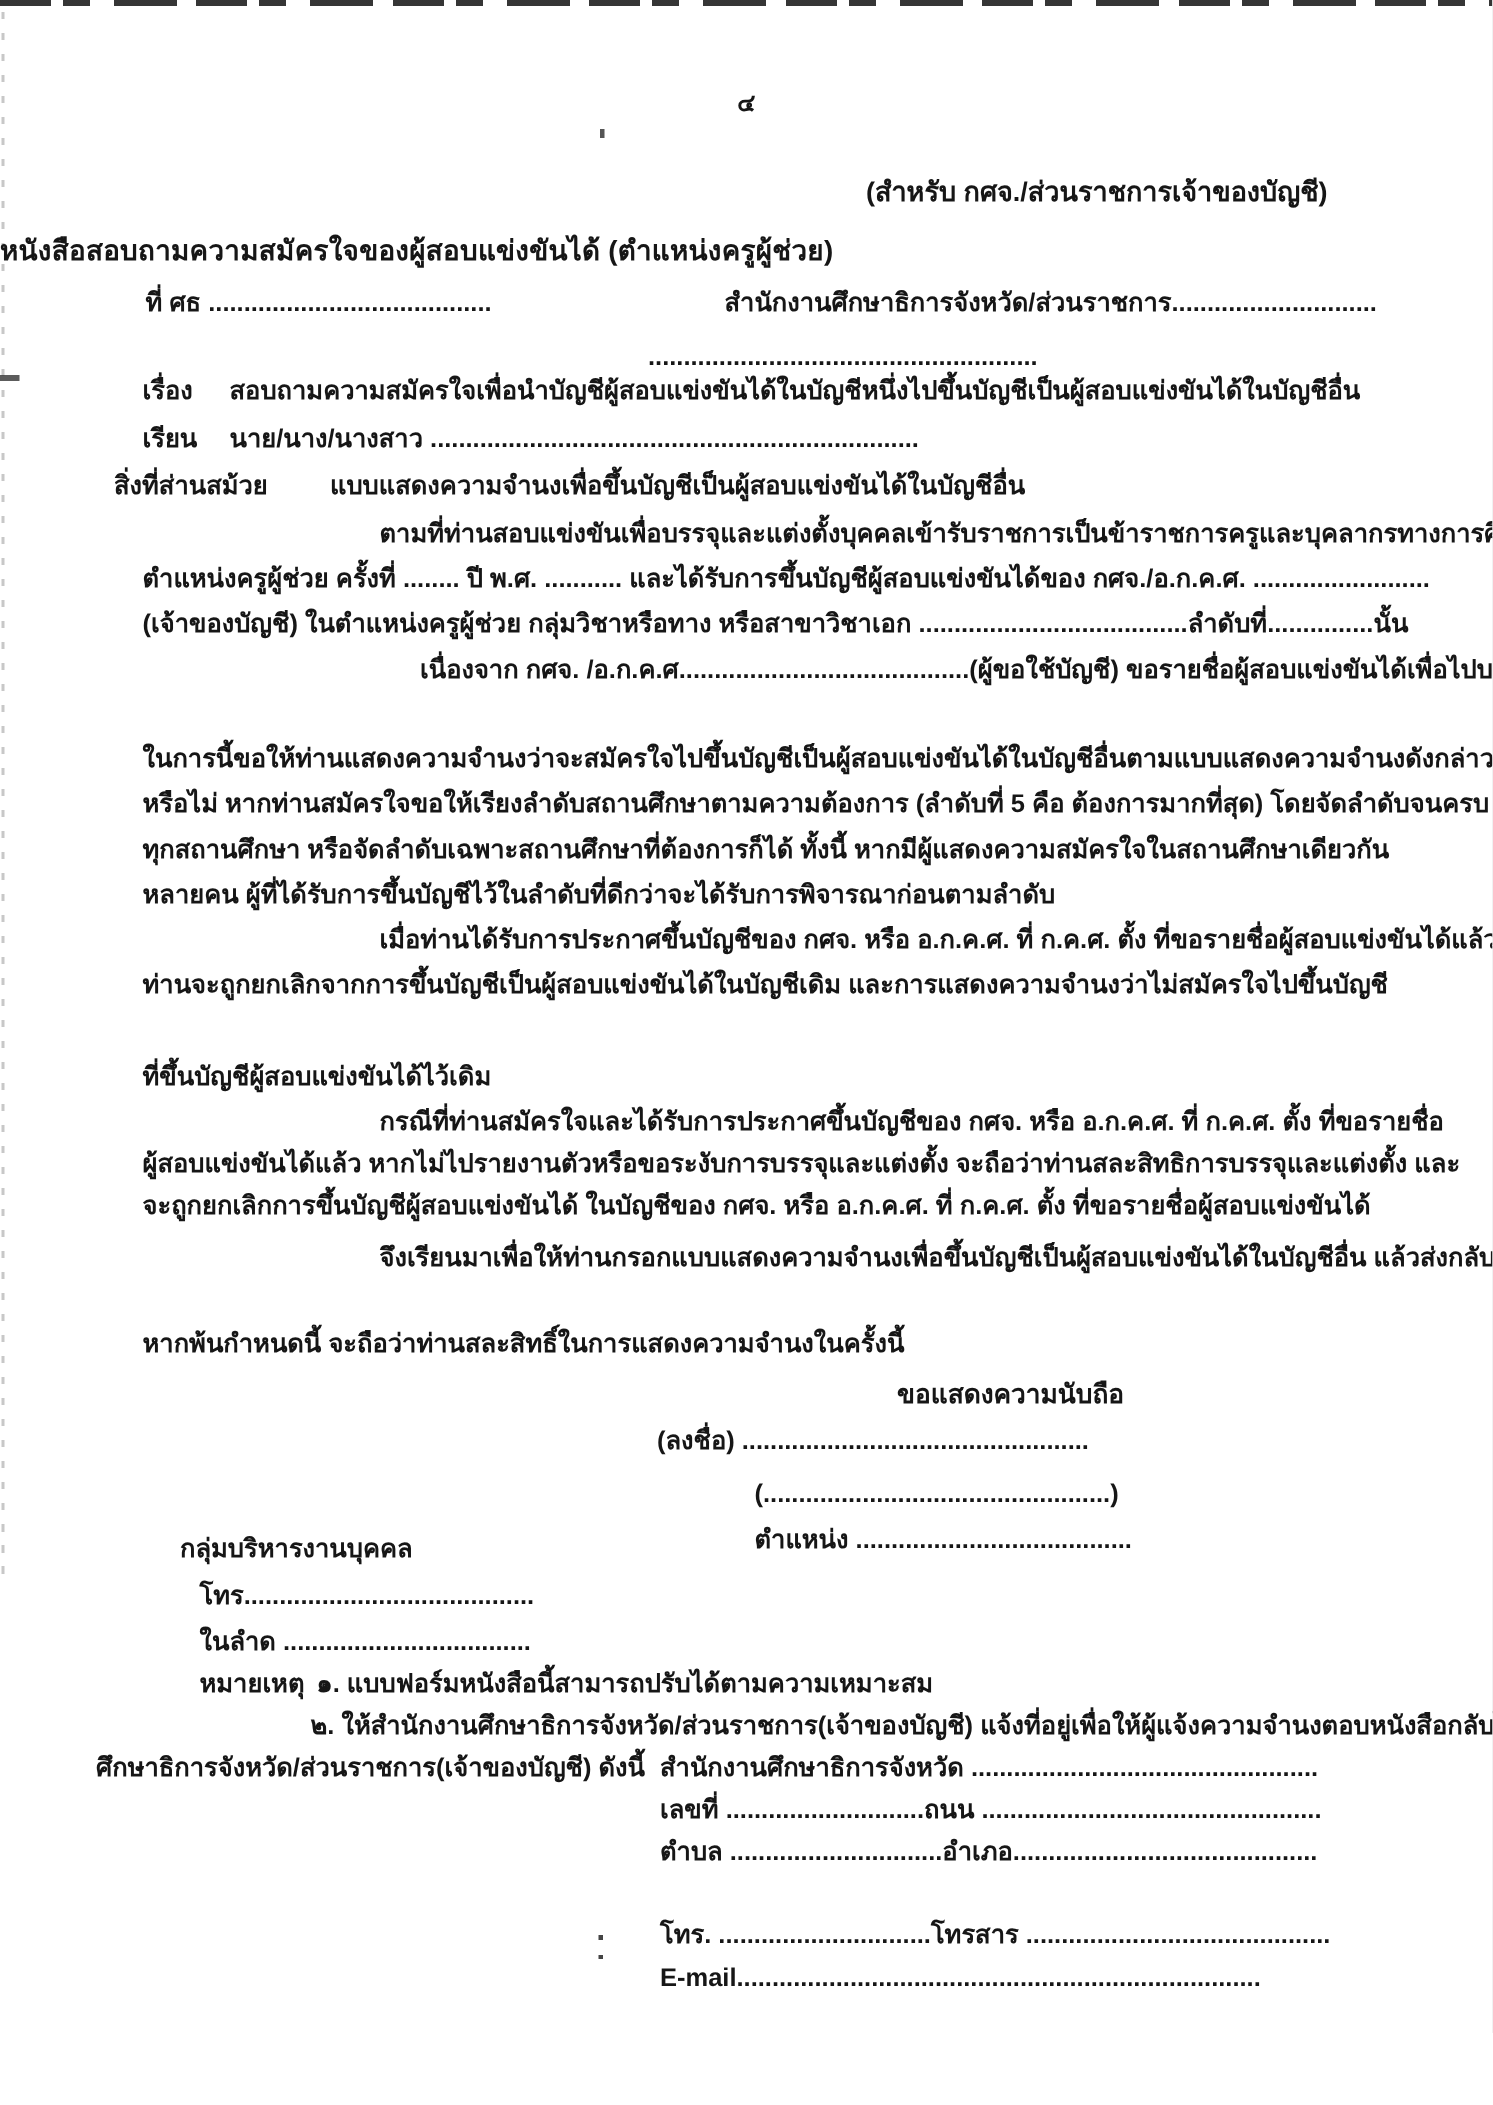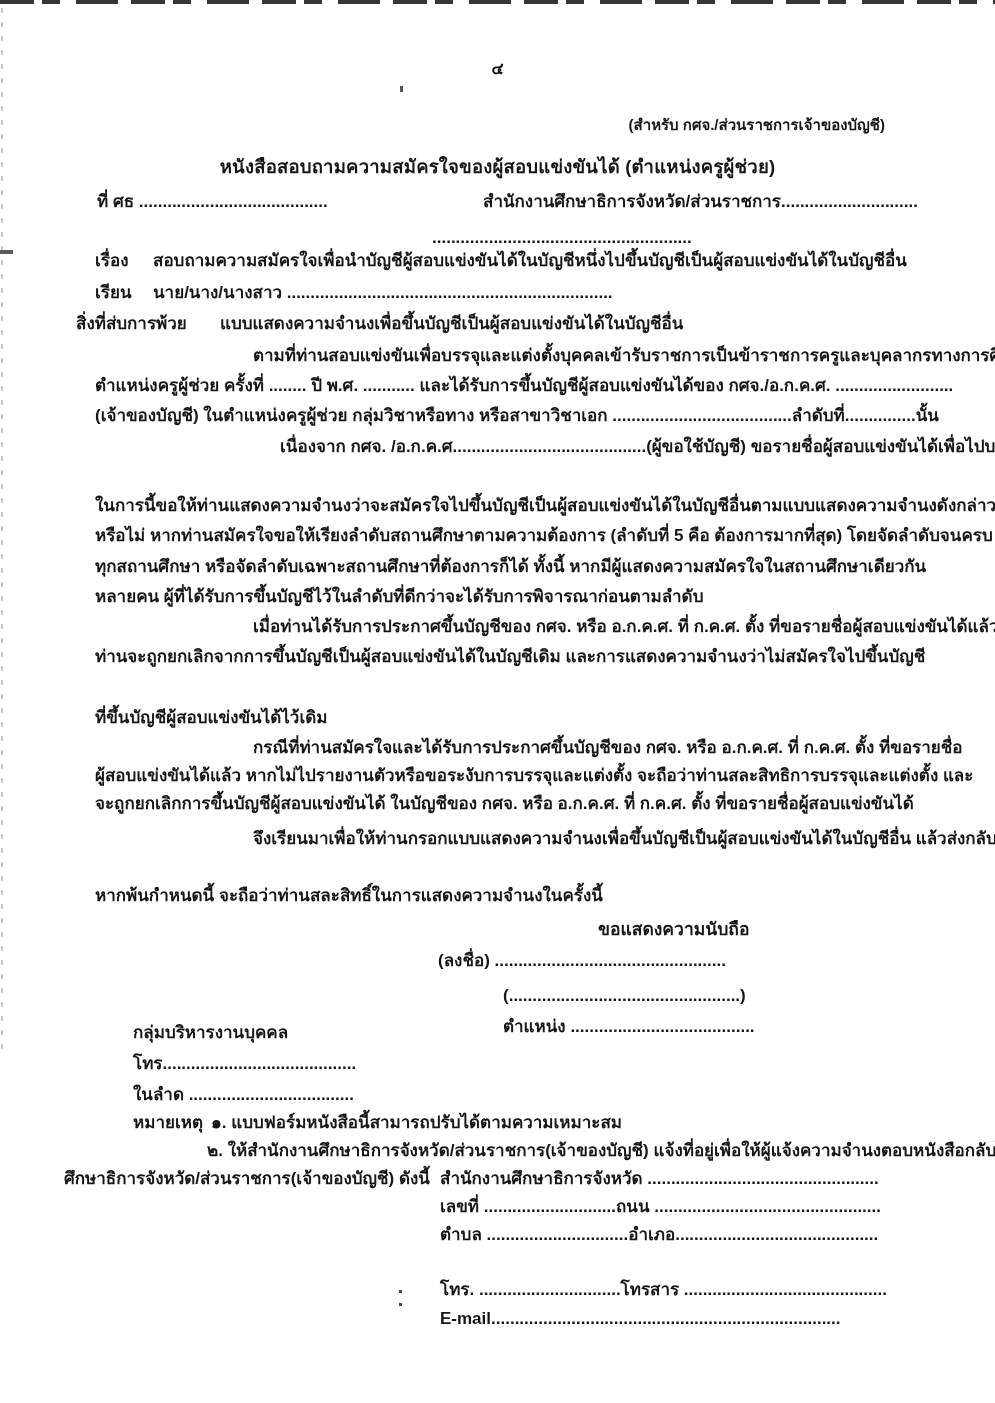--- a/index.html
+++ b/index.html
@@ -8,22 +8,22 @@
     width:995px;height:1403px;
     margin:0 auto;
     background:#ffffff;
     font-family:"Liberation Sans","DejaVu Sans",sans-serif;
     color:#161616;
     overflow:hidden;
     font-weight:bold;
   }
   .abs{position:absolute;font-size:17px;line-height:22px;white-space:pre;}
   .pageno{position:absolute;left:0;right:0;top:56px;text-align:center;font-size:16px;}
-  .corner{position:absolute;right:110px;top:113px;font-size:15px;}
-  .title{position:absolute;left:0;right:0;top:152px;text-align:center;font-size:18.5px;letter-spacing:.2px;}
+  .corner{position:absolute;right:110px;top:113px;font-size:18px;}
+  .title{position:absolute;left:0;right:0;top:152px;font-size:18.5px;letter-spacing:.2px;}
   .bl{position:absolute;left:95px;right:88px;font-size:17px;line-height:22px;white-space:pre;}
   .i1{padding-left:158px;}
   .i2{padding-left:185px;}
   .center-sal{position:absolute;left:598px;top:915px;font-size:17.5px;text-align:right;}
   
   .top-line{
     position:absolute;left:0;top:0;width:995px;height:4px;
     background:repeating-linear-gradient(90deg,
       #1a1a1a 0 34px, transparent 34px 42px,
       #1a1a1a 42px 60px, transparent 60px 76px,
@@ -56,21 +56,21 @@
   <div class="title">หนังสือสอบถามความสมัครใจของผู้สอบแข่งขันได้ (ตำแหน่งครูผู้ช่วย)</div>
 
   <div class="abs" style="left:97px;top:191px">ที่ ศธ ........................................</div>
   <div class="abs" style="left:483px;top:191px">สำนักงานศึกษาธิการจังหวัด/ส่วนราชการ.............................</div>
   <div class="abs" style="left:432px;top:227px">.......................................................</div>
 
   <div class="abs" style="left:95px;top:250px">เรื่อง</div>
   <div class="abs" style="left:153px;top:250px">สอบถามความสมัครใจเพื่อนำบัญชีผู้สอบแข่งขันได้ในบัญชีหนึ่งไปขึ้นบัญชีเป็นผู้สอบแข่งขันได้ในบัญชีอื่น</div>
   <div class="abs" style="left:95px;top:282px">เรียน</div>
   <div class="abs" style="left:153px;top:282px">นาย/นาง/นางสาว .....................................................................</div>
-  <div class="abs" style="left:76px;top:313px">สิ่งที่ส่บการพ้วย</div>
+  <div class="abs" style="left:76px;top:313px">สิ่งที่ส่านสม้วย</div>
   <div class="abs" style="left:220px;top:313px">แบบแสดงความจำนงเพื่อขึ้นบัญชีเป็นผู้สอบแข่งขันได้ในบัญชีอื่น</div>
 
   <div class="bl i1" style="top:345px">ตามที่ท่านสอบแข่งขันเพื่อบรรจุและแต่งตั้งบุคคลเข้ารับราชการเป็นข้าราชการครูและบุคลากรทางการศึกษา</div>
   <div class="bl" style="top:375px">ตำแหน่งครูผู้ช่วย ครั้งที่ ........ ปี พ.ศ. ........... และได้รับการขึ้นบัญชีผู้สอบแข่งขันได้ของ กศจ./อ.ก.ค.ศ. .........................</div>
   <div class="bl" style="top:405px">(เจ้าของบัญชี) ในตำแหน่งครูผู้ช่วย กลุ่มวิชาหรือทาง หรือสาขาวิชาเอก ......................................ลำดับที่...............นั้น</div>
   <div class="bl i2" style="top:436px">เนื่องจาก กศจ. /อ.ก.ค.ศ.........................................(ผู้ขอใช้บัญชี) ขอรายชื่อผู้สอบแข่งขันได้เพื่อไปบรรจุ</div>
   <div class="bl" style="top:495px">ในการนี้ขอให้ท่านแสดงความจำนงว่าจะสมัครใจไปขึ้นบัญชีเป็นผู้สอบแข่งขันได้ในบัญชีอื่นตามแบบแสดงความจำนงดังกล่าว</div>
   <div class="bl" style="top:525px">หรือไม่ หากท่านสมัครใจขอให้เรียงลำดับสถานศึกษาตามความต้องการ (ลำดับที่ 5 คือ ต้องการมากที่สุด) โดยจัดลำดับจนครบ</div>
   <div class="bl" style="top:556px">ทุกสถานศึกษา หรือจัดลำดับเฉพาะสถานศึกษาที่ต้องการก็ได้ ทั้งนี้ หากมีผู้แสดงความสมัครใจในสถานศึกษาเดียวกัน</div>
   <div class="bl" style="top:586px">หลายคน ผู้ที่ได้รับการขึ้นบัญชีไว้ในลำดับที่ดีกว่าจะได้รับการพิจารณาก่อนตามลำดับ</div>
@@ -81,21 +81,21 @@
   <div class="bl" style="top:765px">ผู้สอบแข่งขันได้แล้ว หากไม่ไปรายงานตัวหรือขอระงับการบรรจุและแต่งตั้ง จะถือว่าท่านสละสิทธิการบรรจุและแต่งตั้ง และ</div>
   <div class="bl" style="top:793px">จะถูกยกเลิกการขึ้นบัญชีผู้สอบแข่งขันได้ ในบัญชีของ กศจ. หรือ อ.ก.ค.ศ. ที่ ก.ค.ศ. ตั้ง ที่ขอรายชื่อผู้สอบแข่งขันได้</div>
   <div class="bl i1" style="top:828px">จึงเรียนมาเพื่อให้ท่านกรอกแบบแสดงความจำนงเพื่อขึ้นบัญชีเป็นผู้สอบแข่งขันได้ในบัญชีอื่น แล้วส่งกลับ</div>
   <div class="bl" style="top:885px">หากพ้นกำหนดนี้ จะถือว่าท่านสละสิทธิ์ในการแสดงความจำนงในครั้งนี้</div>
 
   <div class="center-sal">ขอแสดงความนับถือ</div>
   <div class="abs" style="left:438px;top:950px">(ลงชื่อ) .................................................</div>
   <div class="abs" style="left:503px;top:985px">(.................................................)</div>
   <div class="abs" style="left:503px;top:1016px">ตำแหน่ง .......................................</div>
 
-  <div class="abs" style="left:133px;top:1022px">กลุ่มบริหารงานบุคคล</div>
+  <div class="abs" style="left:120px;top:1022px">กลุ่มบริหารงานบุคคล</div>
   <div class="abs" style="left:133px;top:1053px">โทร.........................................</div>
   <div class="abs" style="left:133px;top:1084px">ในลำด ...................................</div>
 
   <div class="abs" style="left:133px;top:1112px">หมายเหตุ</div>
   <div class="abs" style="left:211px;top:1112px">๑. แบบฟอร์มหนังสือนี้สามารถปรับได้ตามความเหมาะสม</div>
   <div class="abs" style="left:207px;top:1140px">๒. ให้สำนักงานศึกษาธิการจังหวัด/ส่วนราชการ(เจ้าของบัญชี) แจ้งที่อยู่เพื่อให้ผู้แจ้งความจำนงตอบหนังสือกลับไปยัง</div>
   <div class="abs" style="left:64px;top:1168px">ศึกษาธิการจังหวัด/ส่วนราชการ(เจ้าของบัญชี) ดังนี้</div>
 
   <div class="abs" style="left:440px;top:1168px">สำนักงานศึกษาธิการจังหวัด .................................................</div>
   <div class="abs" style="left:440px;top:1224px">ตำบล ..............................อำเภอ...........................................</div>

